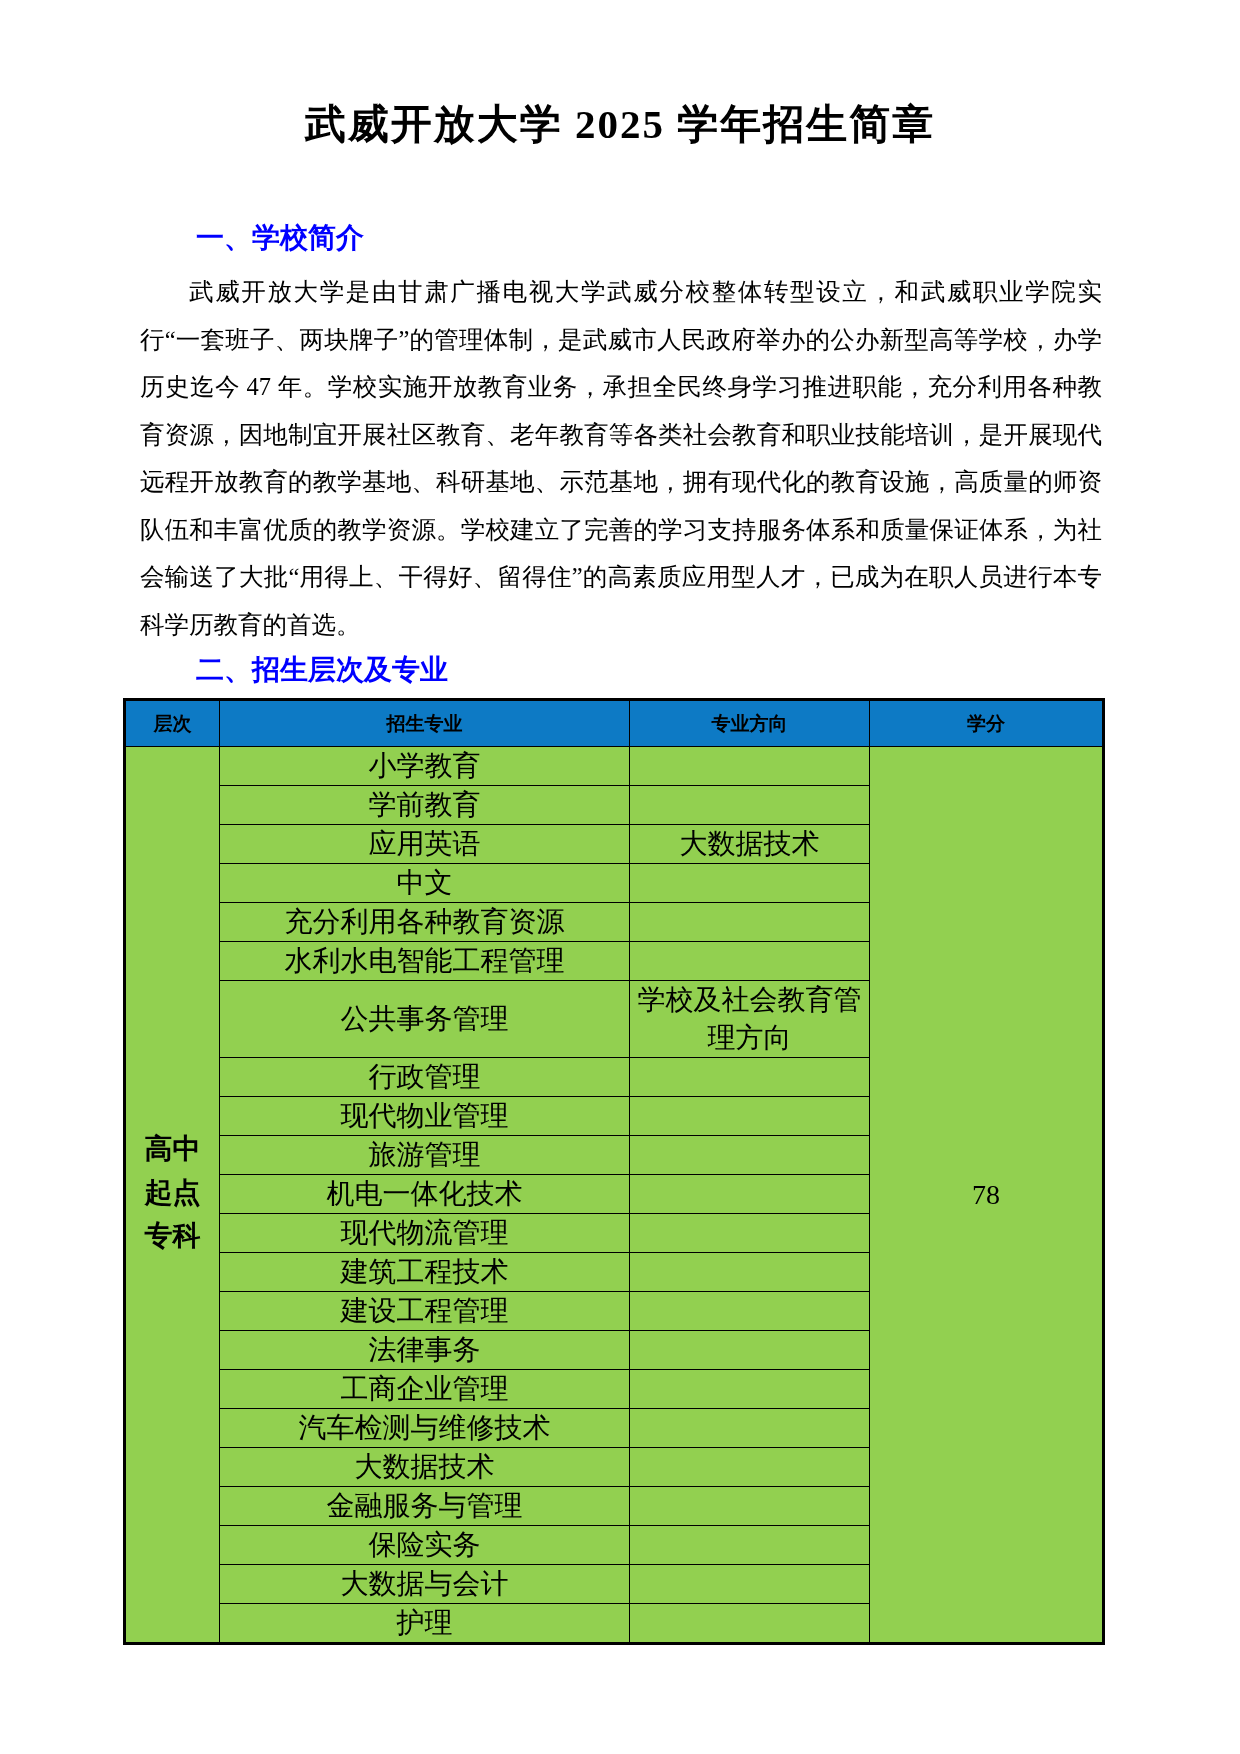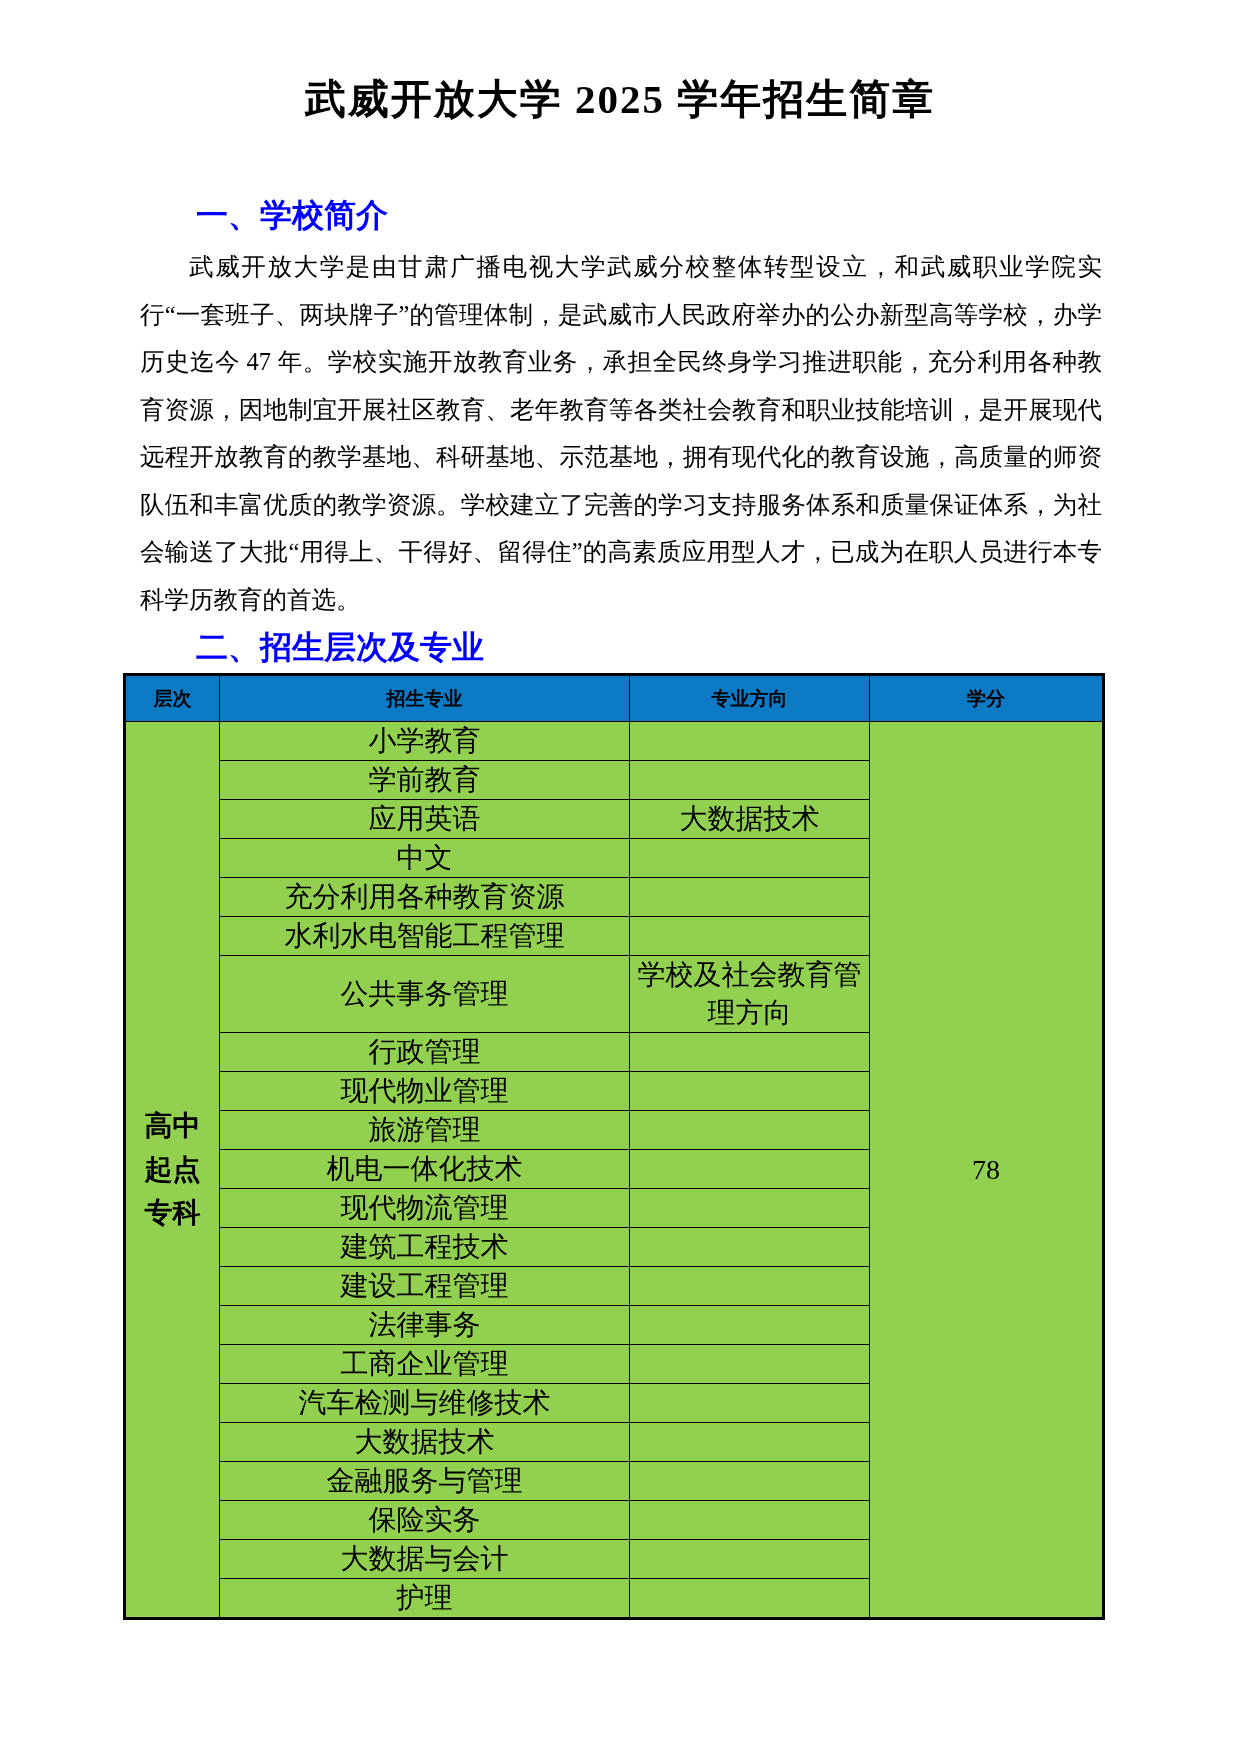--- a/index.html
+++ b/index.html
@@ -9,33 +9,33 @@
   }
   body {
     width: 1240px;
     height: 1754px;
     position: relative;
     font-family: "Liberation Serif", serif;
     color: #000000;
   }
   .doc-title {
     margin: 0;
-    padding-top: 75px;
+    padding-top: 100px;
     text-align: center;
     font-size: 41px;
     line-height: 48px;
     font-weight: bold;
     font-family: "Liberation Serif", serif;
     letter-spacing: 2px;
   }
   .sec-heading {
-    font-family: Liberation Sans, sans-serif;
+    font-family: Liberation Mono, monospace;
     font-weight: bold;
     color: var(--heading-blue, #0000FF);
-    font-size: 32px;
+    font-size: 28px;
     line-height: 36px;
     margin: 0 0 0 196px;
   }
   .heading-intro { margin-top: 74px; }
   .heading-enroll { }
   .intro-paragraph {
     width: 962px;
     margin: 10px 2px 6px 140px;
     font-size: 24.5px;
     line-height: 47.5px;
@@ -62,21 +62,21 @@
     font-size: 19px;
     font-weight: bold;
     color: #000000;
   }
   .enroll-table tbody td {
     background: var(--body-bg, #92D050);
     height: 33px;
     font-size: 28px;
   }
   .level-cell {
-    font-family: Liberation Sans, sans-serif;
+    font-family: Liberation Mono, monospace;
     font-weight: bold;
     font-size: 25px;
     line-height: 1.55;
     padding: 16px 6px !important;
     margin-left: 28px;
   }
   .credits-cell { font-size: 22px; }
 </style>
 </head>
 <body>

